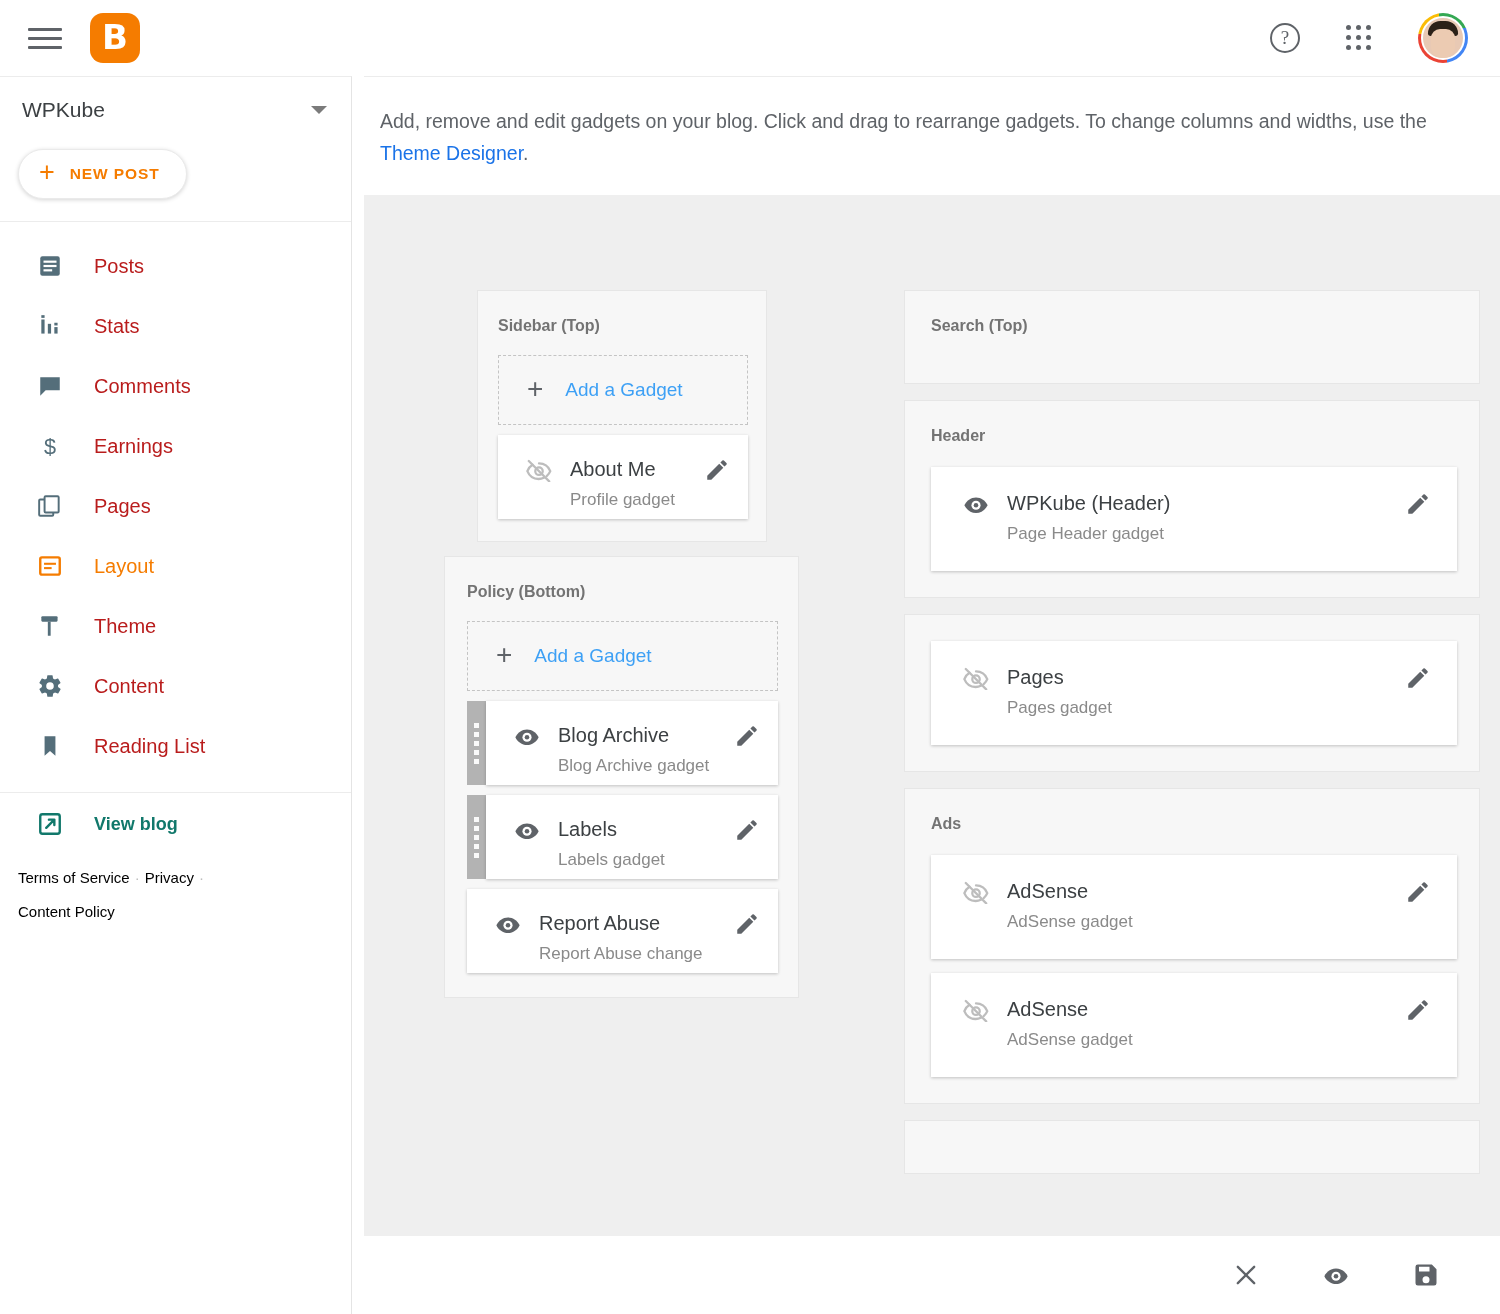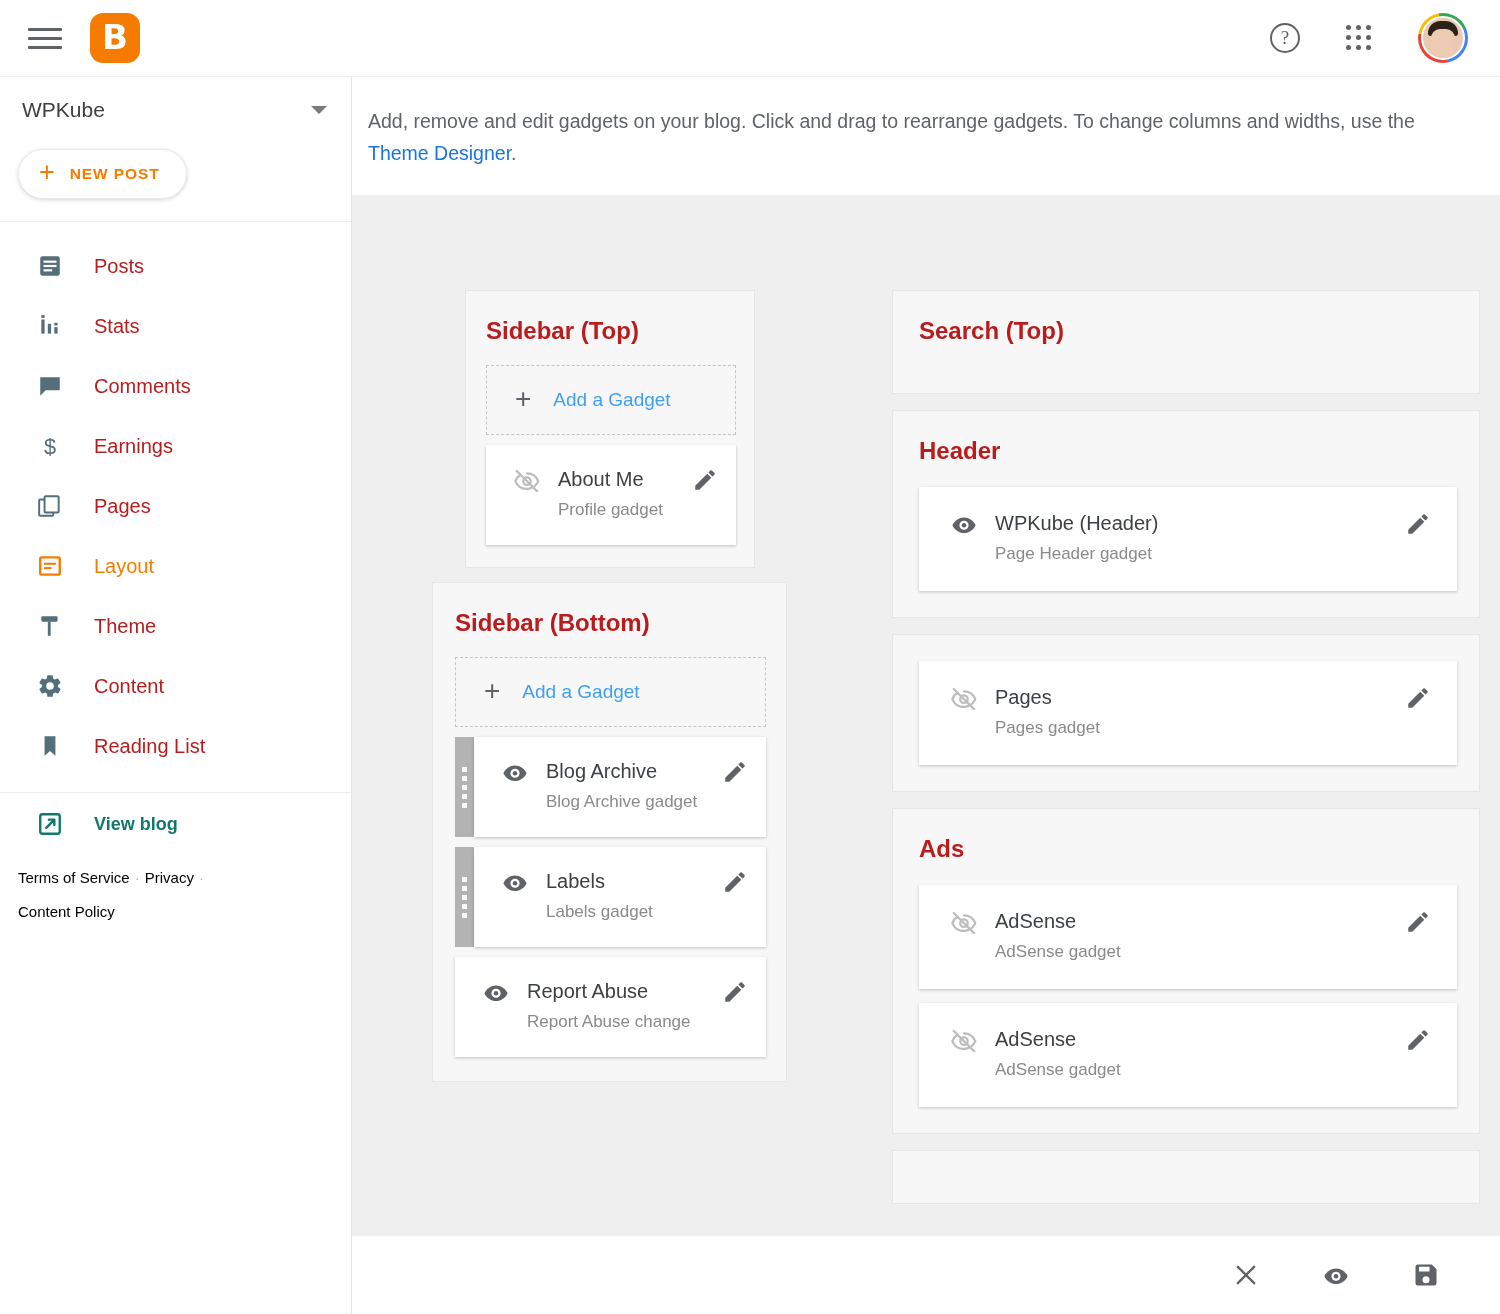--- a/index.html
+++ b/index.html
@@ -51,21 +51,21 @@
   .avatar-inner {
     width: 100%; height: 100%; border-radius: 50%; overflow: hidden;
     background: #e8c9b4; position: relative; border: 2px solid #fff;
   }
   .avatar-inner .hair { position: absolute; top: 3px; left: 5px; right: 5px; height: 15px;
     background: #2b2118; border-radius: 14px 14px 3px 3px; }
   .avatar-inner .face { position: absolute; top: 11px; left: 8px; right: 8px; bottom: 0;
     background: #eccbb2; border-radius: 12px 12px 16px 16px; }
 
   
-  .body-row { flex: 1; display: flex; min-height: 0; }
+  .body-row { flex: 1; display: flex; min-height: 0; gap: 12px; }
 
   
   .leftnav {
     width: 352px; flex: 0 0 352px; background: #ffffff;
     border-right: 1px solid #e4e4e4; border-top: 1px solid #ececec;
     display: flex; flex-direction: column; padding-top: 0;
   }
   .blog-select {
     display: flex; align-items: center; height: 66px; padding: 0 20px 0 22px; cursor: pointer;
   }
@@ -118,21 +118,21 @@
     padding: 95px 0 0 0;
   }
   .columns { display: flex; gap: 0; padding-left: 80px; padding-right: 10px; }
   .col-left { width: 460px; flex: 0 0 460px; position: relative; }
   .col-right { flex: 1; min-width: 0; padding-right: 10px; }
 
   .section {
     background: #f7f7f7; border: 1px solid #e6e6e6; margin-bottom: 14px;
     padding: 26px 22px 26px 22px;
   }
-  .section-title { font-size: 24px; font-weight: bold; color: #b91c1c; margin-bottom: 20px; }
+  .section-title { font-size: 16px; font-weight: bold; color: #737373; margin-bottom: 20px; }
 
   .sec-sidebar-top { width: 290px; margin-left: 33px; padding: 26px 18px 22px 20px; }
   .sec-sidebar-bottom { width: 355px; padding: 26px 20px 24px 22px; }
 
   .add-gadget {
     border: 1px dashed #c4c4c4; background: #f7f7f7;
     display: flex; align-items: center; gap: 22px;
     height: 70px; padding-left: 28px; cursor: pointer;
   }
   .add-gadget .plus { font-size: 28px; color: #5f6368; font-weight: 300; line-height: 1; margin-top:-3px;}
@@ -142,21 +142,21 @@
   .drag-handle {
     width: 19px; flex: 0 0 19px; background: #b3b3b3;
     display: flex; flex-direction: column; align-items: center; justify-content: center;
     gap: 4px; cursor: grab;
   }
   .drag-handle i { width: 5px; height: 5px; background: #fafafa; display: block; }
 
   .gadget {
     background: #ffffff; box-shadow: 0 1px 3px rgba(0,0,0,0.22);
     flex: 1; min-width: 0; display: flex; align-items: flex-start;
-    padding: 20px 16px 20px 26px; position: relative; cursor: pointer;
+    padding: 20px 16px 4px 26px; position: relative; cursor: pointer;
   }
   .gadget.narrow { max-width: 255px; }
   .eye { width: 30px; flex: 0 0 30px; margin-top: 3px; margin-right: 16px; }
   .gadget-text { flex: 1; min-width: 0; }
   .gadget-title { font-size: 20px; color: #3c4043; line-height: 28px; }
   .gadget-sub { font-size: 17px; color: #8a8a8a; line-height: 30px; margin-top: 2px; }
   .pencil { width: 28px; flex: 0 0 28px; margin-top: 2px; cursor: pointer; }
 
   .col-right .section { padding: 26px 22px 26px 26px; margin-bottom: 16px; }
   .col-right .gadget { padding: 22px 24px 22px 30px; }
@@ -374,21 +374,21 @@
                   <span class="pencil">
                     <svg width="26" height="26" viewBox="0 0 24 24">
                         <path fill="#5f6368" d="M3 17.25V21h3.75L17.81 9.94l-3.75-3.75L3 17.25zM20.71 7.04a1 1 0 000-1.41l-2.34-2.34a1 1 0 00-1.41 0l-1.83 1.83 3.75 3.75 1.83-1.83z"></path>
                       </svg>
                   </span>
                 </div>
               </div>
             </div>
 
             <div class="section sec-sidebar-bottom">
-              <div class="section-title">Sidebar (Bottom)</div>
+              <div class="section-title">Policy (Bottom)</div>
               <div class="add-gadget">
                 <span class="plus">+</span>
                 <span class="txt">Add a Gadget</span>
               </div>
 
               <div class="gadget-row">
                 <div class="drag-handle">
                   <i></i>
                     <i></i>
                     <i></i>

